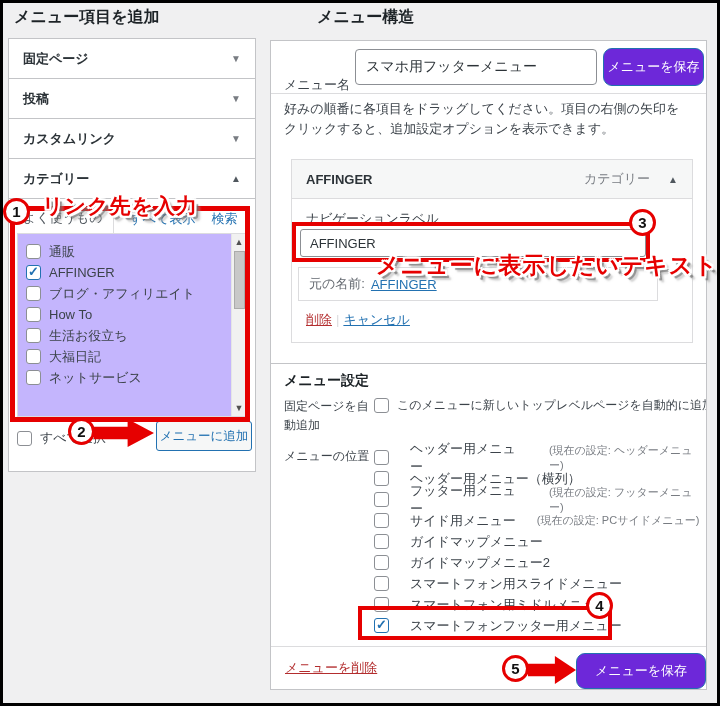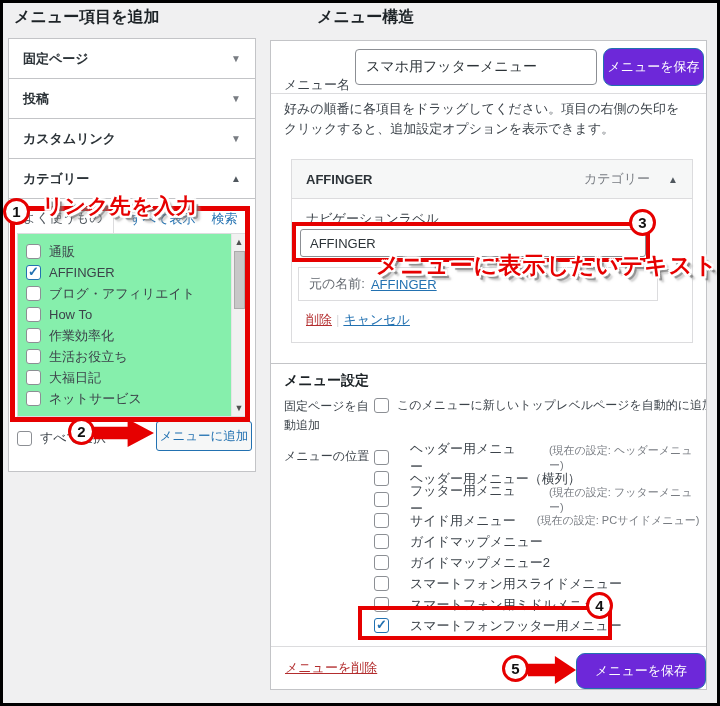--- a/index.html
+++ b/index.html
@@ -11,21 +11,21 @@
 
 .acc { position:absolute; left:8px; top:38px; width:248px; background:#fff; border:1px solid #c3c4c7; }
 .acc-row { height:40px; display:flex; align-items:center; justify-content:space-between;
   padding:0 14px; border-bottom:1px solid #c3c4c7; font-size:13px; font-weight:700; color:#2c3338; background:#fff; }
 .acc-arrow { color:#787c82; font-size:10px; }
 .acc-arrow.up { color:#50575e; }
 .cat-body { position:relative; height:272px; background:#fff; }
 .cat-tabs { position:absolute; left:10px; top:6px; display:flex; align-items:center; font-size:13px; }
 .tab-active { color:#50575e; padding:4px 10px 6px 4px; border-right:1px solid #dcdcde; }
 .tab-link { color:#2271b1; margin-left:16px; cursor:pointer; }
-.listbox { position:absolute; left:8px; top:34px; width:230px; height:184px; border:1px solid #dcdcde; background:#86efac; padding:7px 0 0 8px; }
+.listbox { position:absolute; left:8px; top:34px; width:230px; height:184px; border:1px solid #dcdcde; background:#c4b5fd; padding:7px 0 0 8px; }
 .cat-list { list-style:none; }
 .cat-item { display:flex; align-items:center; gap:8px; height:21px; font-size:13px; color:#3c434a; }
 .cb { width:15px; height:15px; border:1px solid #8c8f94; border-radius:3px; background:#fff; flex:none; position:relative; }
 .cb.checked { border-color:#2271b1; }
 .cb.checked::after { content:"✓"; position:absolute; left:1px; top:-2px; font-size:13px; font-weight:700; color:#2271b1; }
 .scrollbar { position:absolute; right:0; top:0; bottom:0; width:15px; background:#f1f1f1; border-left:1px solid #e5e5e5; }
 .sb-arrow { position:absolute; left:0; width:14px; text-align:center; color:#505050; font-size:9px; }
 .sb-thumb { position:absolute; top:17px; left:2px; width:11px; height:58px; background:#c8c8c8; border:1px solid #ababab; }
 .cat-bottom { position:absolute; left:8px; top:230px; display:flex; align-items:center; gap:8px; font-size:13px; color:#3c434a; }
 .btn-add { position:absolute; left:147px; top:222px; width:96px; height:30px; background:#f6f7f7;
@@ -133,24 +133,20 @@
             <li class="cat-item">
               <span class="cb"></span>
               <span>ブログ・アフィリエイト</span>
             </li>
 
             <li class="cat-item">
               <span class="cb"></span>
               <span>How To</span>
             </li>
 
-            <li class="cat-item">
-              <span class="cb"></span>
-              <span>作業効率化</span>
-            </li>
 
             <li class="cat-item">
               <span class="cb"></span>
               <span>生活お役立ち</span>
             </li>
 
             <li class="cat-item">
               <span class="cb"></span>
               <span>大福日記</span>
             </li>

